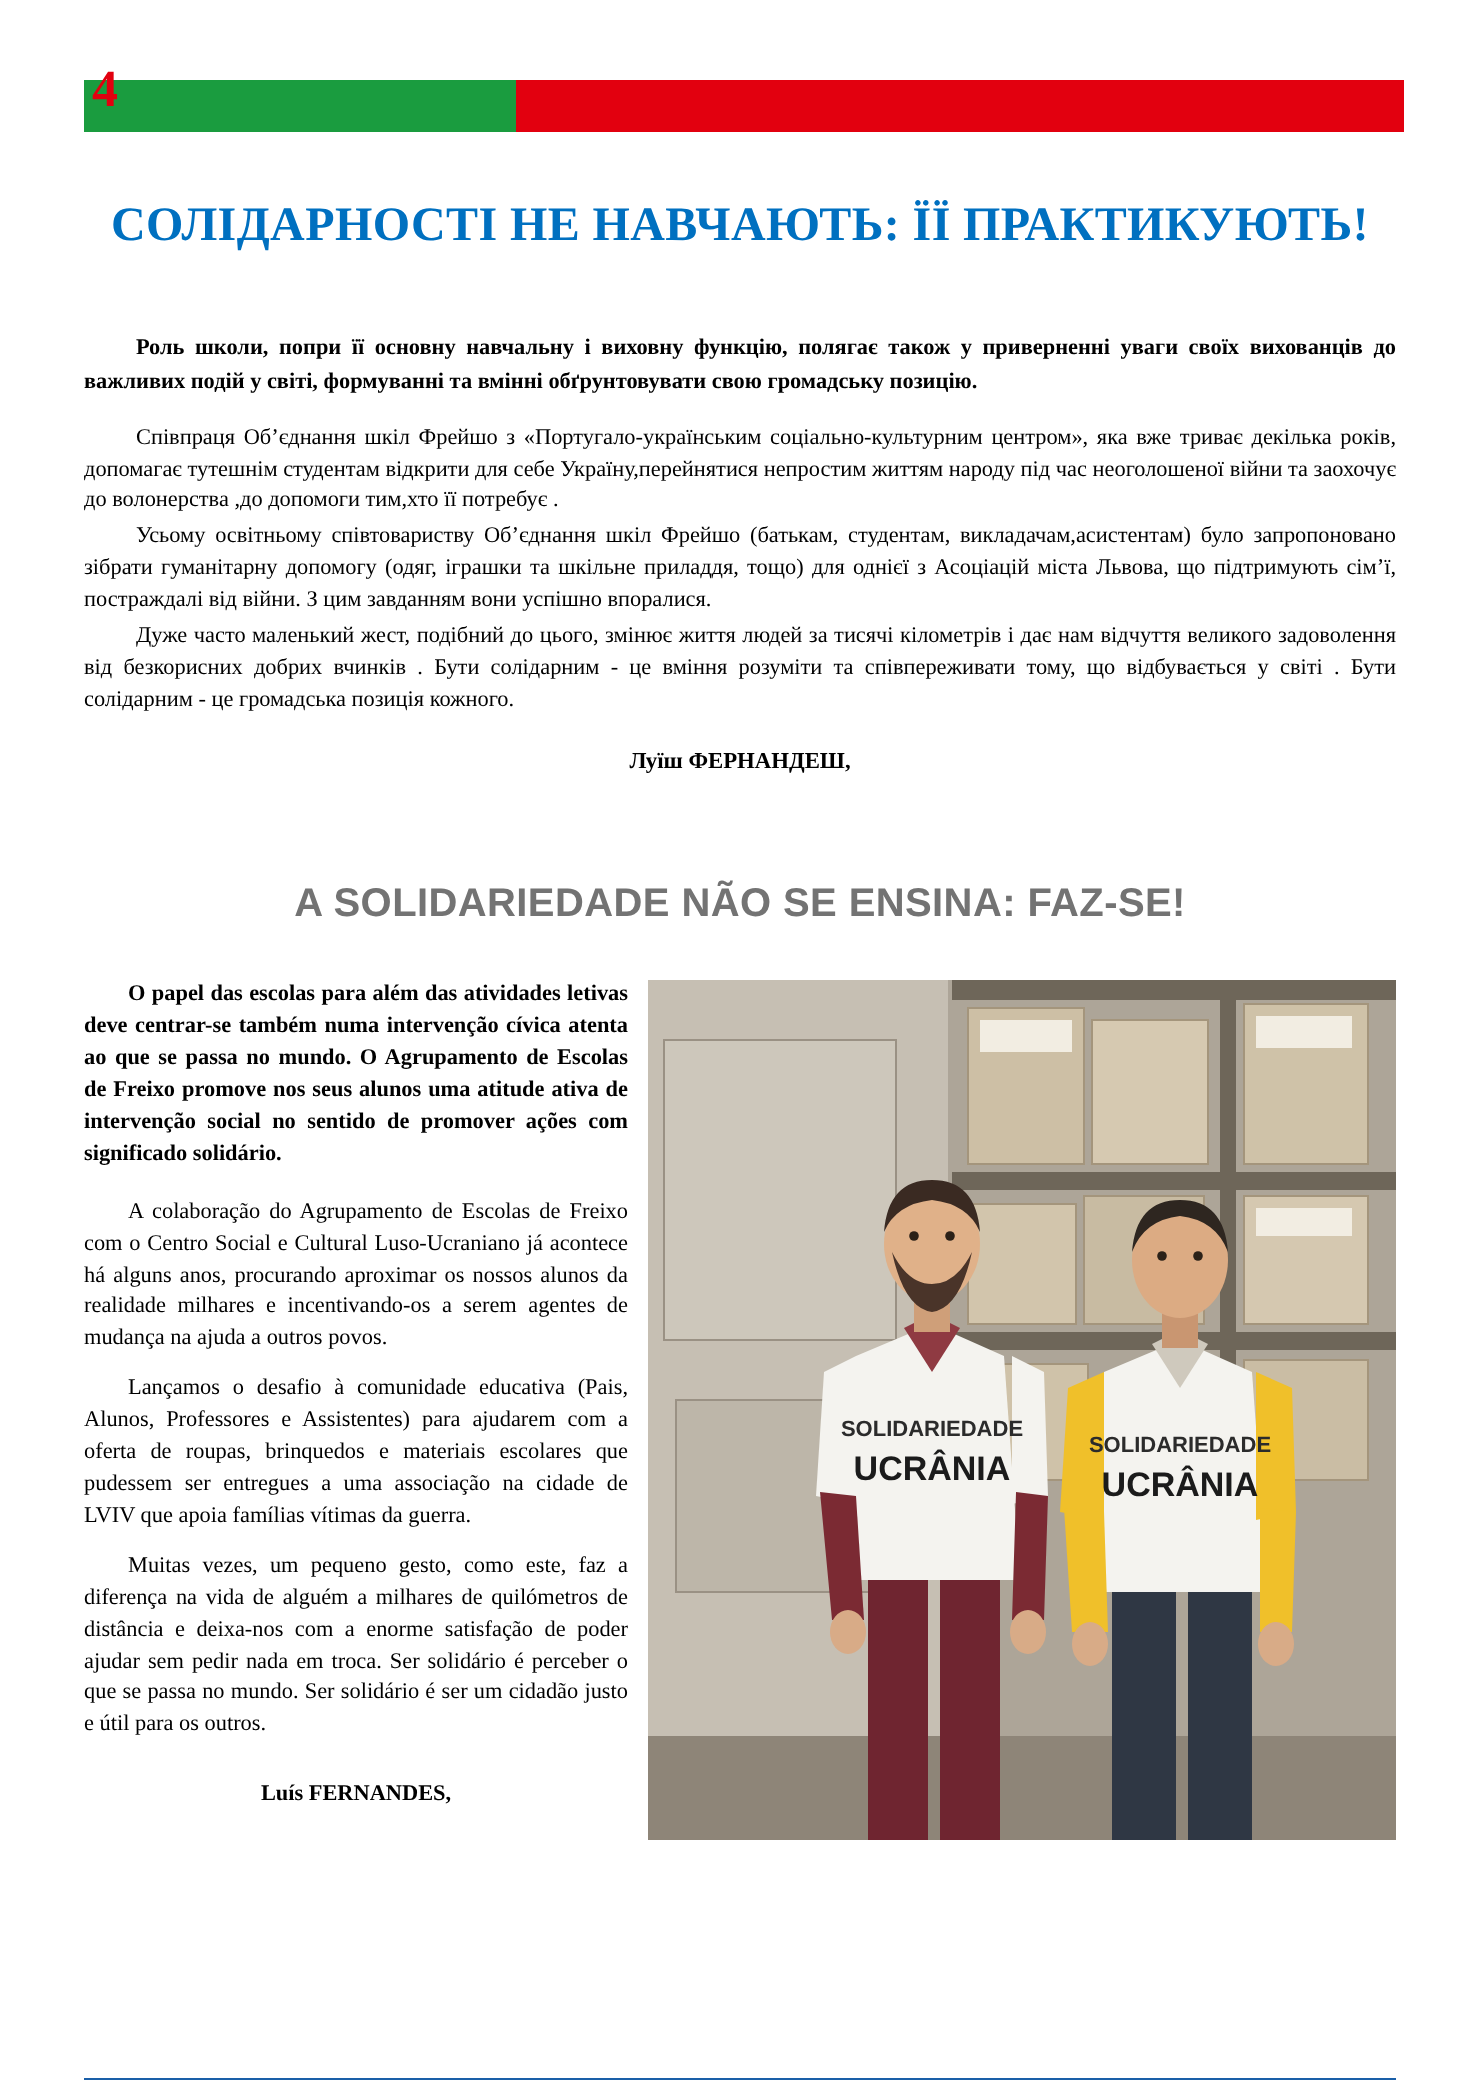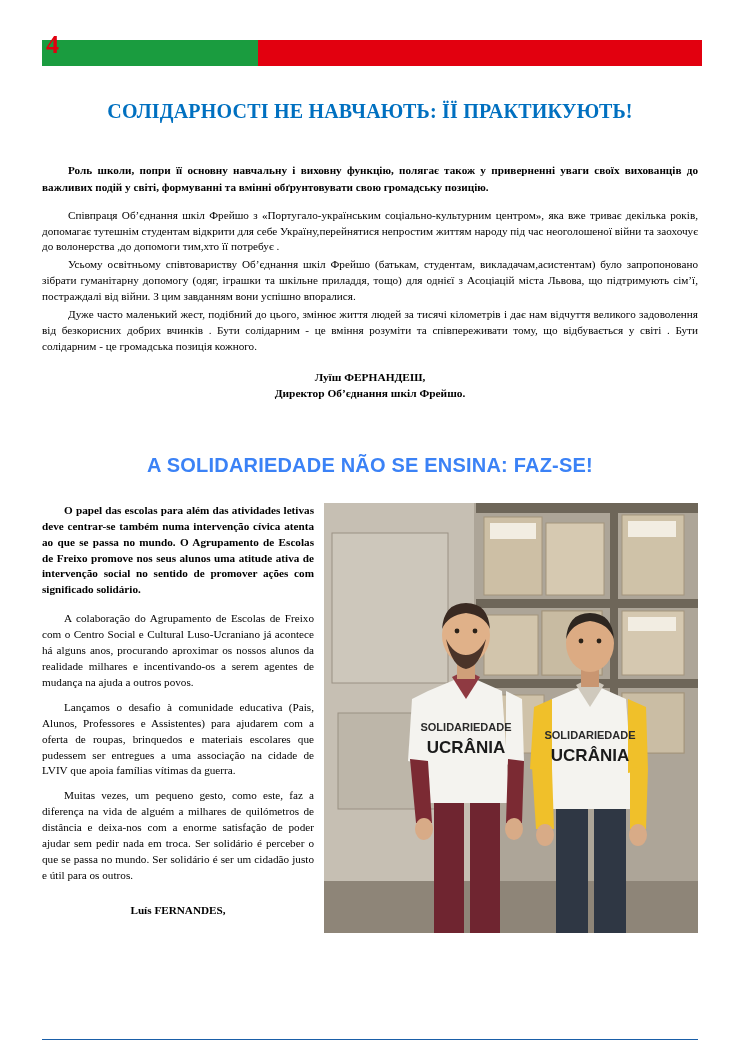--- a/index.html
+++ b/index.html
@@ -50,29 +50,29 @@
     font-weight: bold;
     color: #e2000f;
     line-height: 1;
   }
 
   
   h1.title-ua {
     margin: 34px 0 0 0;
     text-align: center;
     color: #0070c0;
-    font-size: 20px;
+    font-size: 24px;
     font-weight: bold;
     font-family: "Liberation Serif", serif;
     letter-spacing: 0.2px;
   }
   h1.title-pt {
     margin: 0;
     text-align: center;
-    color: #3b82f6;
+    color: #737373;
     font-size: 20px;
     font-weight: bold;
     font-family: "Liberation Sans", sans-serif;
     letter-spacing: 0.2px;
   }
 
   
   .ua-body {
     margin-top: 39px;
     font-size: 11.2px;
@@ -163,21 +163,20 @@
 
   <h1 class="title-ua">СОЛІДАРНОСТІ НЕ НАВЧАЮТЬ: ЇЇ ПРАКТИКУЮТЬ!</h1>
 
   <div class="ua-body">
     <p class="lead">Роль школи, попри її основну навчальну і виховну функцію, полягає також у привepненні уваги своїх вихованців до важливих подій у світі,  формуванні та вмінні обґрунтовувати свою громадську  позицію.</p>
     <p>Співпраця Об’єднання шкіл Фрейшо з «Португало-українським соціально-культурним центром», яка вже триває декілька років,  допомагає тутешнім студентам відкрити для себе Україну,перейнятися непростим життям народу під час неоголошеної війни та заохочує до волонерства ,до допомоги тим,хто її потребує .</p>
     <p>Усьому освітньому співтовариству Об’єднання шкіл Фрейшо (батькам, студентам, викладачам,асистентам) було запропоновано  зібрати гуманітарну допомогу (одяг, іграшки та шкільне приладдя, тощо) для однієї з Асоціацій міста Львова, що підтримують сім’ї, постраждалі від війни. З цим завданням  вони успішно впоралися.</p>
     <p>Дуже часто маленький жест, подібний до цього, змінює життя людей за тисячі кілометрів і дає нам відчуття великого задоволення від безкорисних добрих вчинків . Бути солідарним - це вміння розуміти та співпереживати тому, що відбувається у світі .  Бути солідарним - це громадська позиція кожного.</p>
     <div class="signature-ua">
       <div>Луїш ФЕРНАНДЕШ,</div>
-      <div>Директор Об’єднання шкіл Фрейшо.</div>
     </div>
   </div>
 
   <div class="pt-section">
     <h1 class="title-pt">A SOLIDARIEDADE NÃO SE ENSINA: FAZ-SE!</h1>
 
     <div class="pt-content">
       <div class="pt-text">
         <p class="lead">O papel das escolas para além das atividades letivas deve centrar-se também numa intervenção cívica atenta ao que se passa no mundo. O Agrupamento de Escolas de Freixo promove nos seus alunos uma atitude ativa de intervenção social no sentido de promover ações com significado solidário.</p>
         <p>A colaboração do Agrupamento de Escolas de Freixo com o Centro Social e Cultural Luso-Ucraniano já acontece há alguns anos, procurando aproximar os nossos alunos da realidade milhares e incentivando-os a serem agentes de mudança na ajuda a outros povos.</p>

